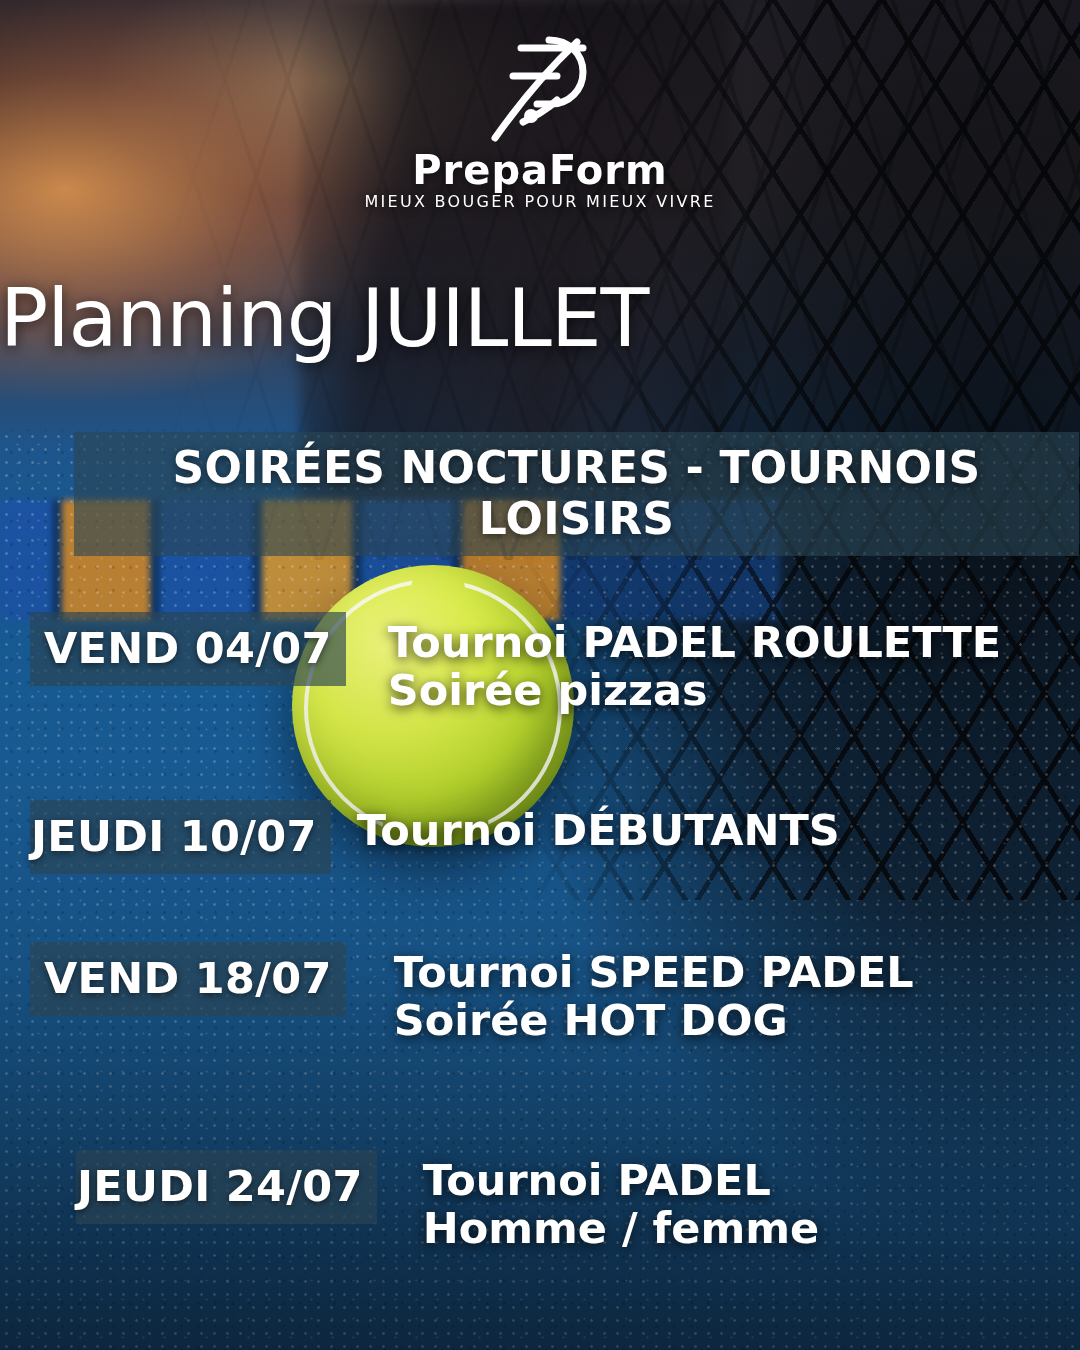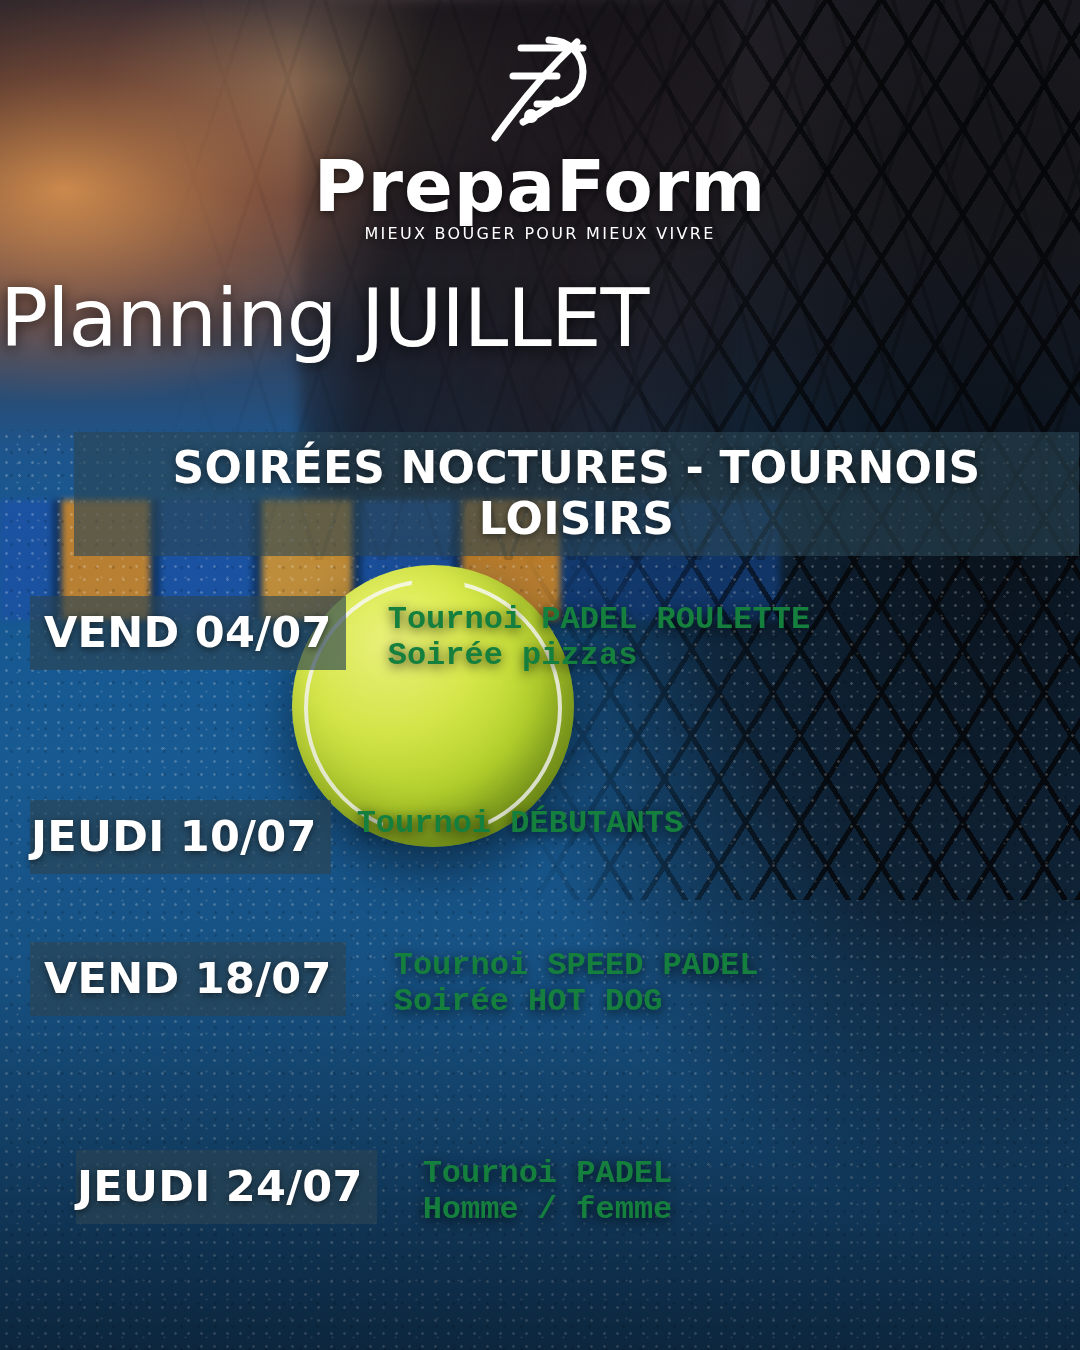--- a/index.html
+++ b/index.html
@@ -160,21 +160,21 @@
     text-align: center;
     color: #ffffff;
   }
   .brand-mark {
     display: block;
     margin: 0 auto 4px auto;
     width: 150px;
     height: 116px;
   }
   .brand-name {
-    font-size: 72px;
+    font-size: 40px;
     font-weight: 700;
     letter-spacing: 1px;
     line-height: 1;
     text-shadow: 0 2px 10px rgba(0,0,0,0.6);
   }
   .brand-tag {
     margin-top: 2px;
     font-size: 16px;
     letter-spacing: 2.3px;
     font-weight: 400;
@@ -217,45 +217,44 @@
     left: 0; right: 0;
     top: 590px;
   }
   .row {
     position: absolute;
     left: 30px;
     right: 30px;
     display: flex;
     align-items: flex-start;
   }
-  .row-1 { top: 6px; }
+  .row-1 { top: 22px; }
   .row-2 { top: 210px; }
   .row-3 { top: 352px; }
   .row-4 { top: 560px; margin-left: 46px; }
 
   .day-chip {
     background: rgba(42,69,84,0.66);
     color: #ffffff;
     font-size: 43px;
     font-weight: 800;
     letter-spacing: 0.3px;
     padding: 11px 14px 13px 14px;
     white-space: nowrap;
     text-shadow: 0 2px 7px rgba(0,0,0,0.55);
     flex: 0 0 auto;
   }
   .row-desc {
     margin-left: 42px;
-    color: #15803d;
-    font-size: 32px;
+    color: #ffffff;
+    font-size: 43px;
     font-weight: 700;
     line-height: 1.12;
     text-shadow: 0 3px 12px rgba(0,0,0,0.7);
     padding-top: 6px;
-    font-family: Liberation Mono, monospace;
   }
   .row-desc .line2 { display: block; }
 
   .row-2 .day-chip, .row-4 .day-chip { padding-left: 1px; }
   .row-2 .row-desc { margin-left: 26px; }
   .row-3 .row-desc { margin-left: 48px; }
   .row-4 .row-desc { margin-left: 46px; }
 </style>
 </head>
 <body>

